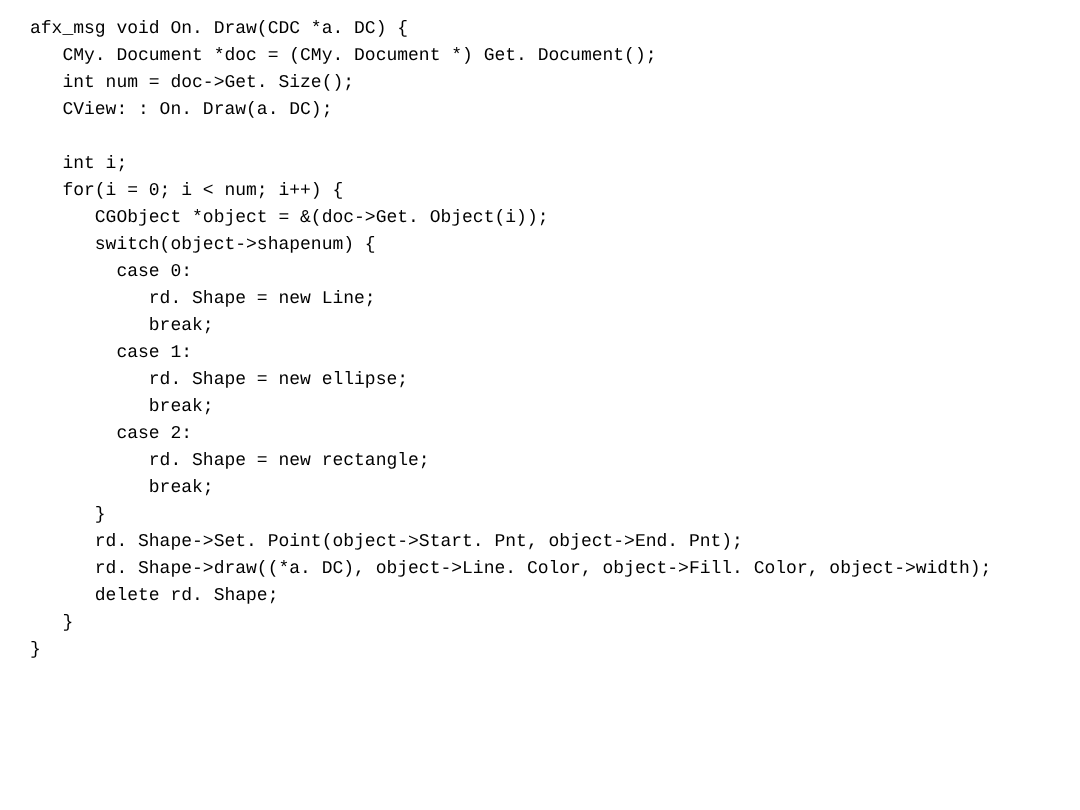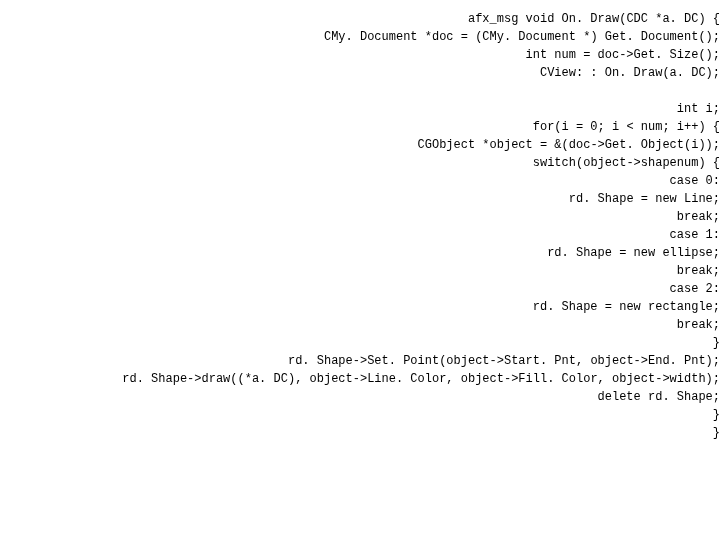--- a/index.html
+++ b/index.html
@@ -11,21 +11,20 @@
     overflow: hidden;
   }
   pre.code {
     margin: 0;
     padding: 10px 0 0 20px;
     font-family: "Courier New", Courier, monospace;
     font-size: 12px;
     line-height: 18px;
     color: #000000;
     white-space: pre;
-    text-align: right;
   }
 </style>
 </head>
 <body>
 
 <pre class="code">afx_msg void On. Draw(CDC *a. DC) {
    CMy. Document *doc = (CMy. Document *) Get. Document();
    int num = doc-&gt;Get. Size();
    CView: : On. Draw(a. DC);
 

